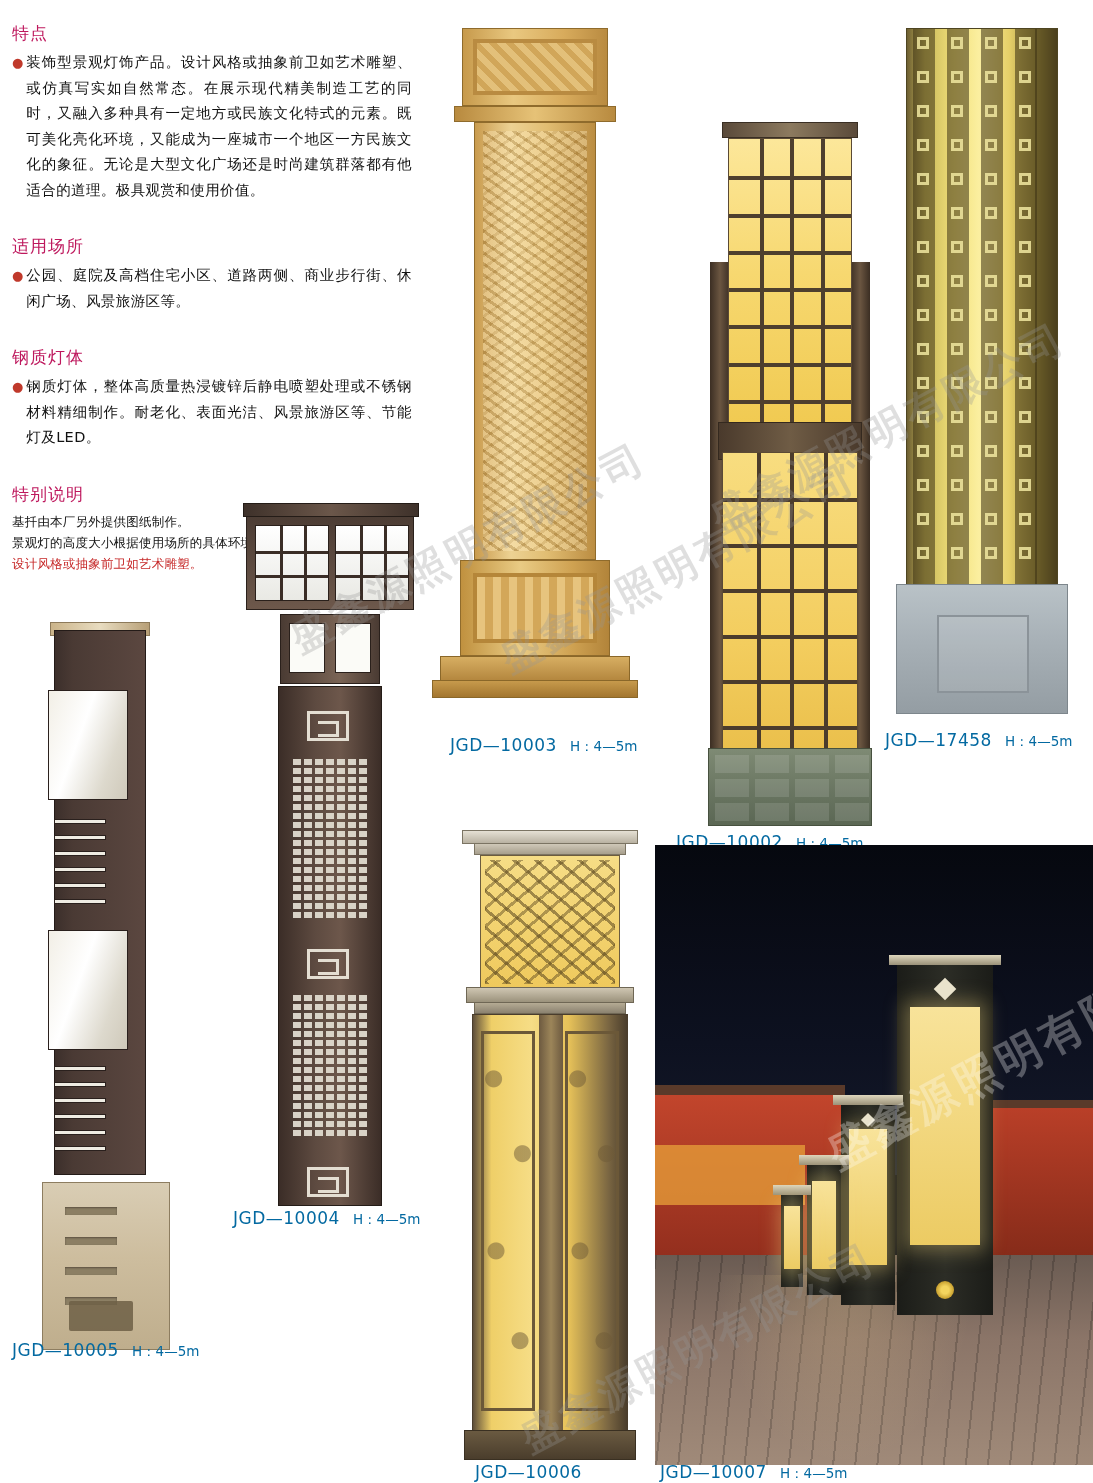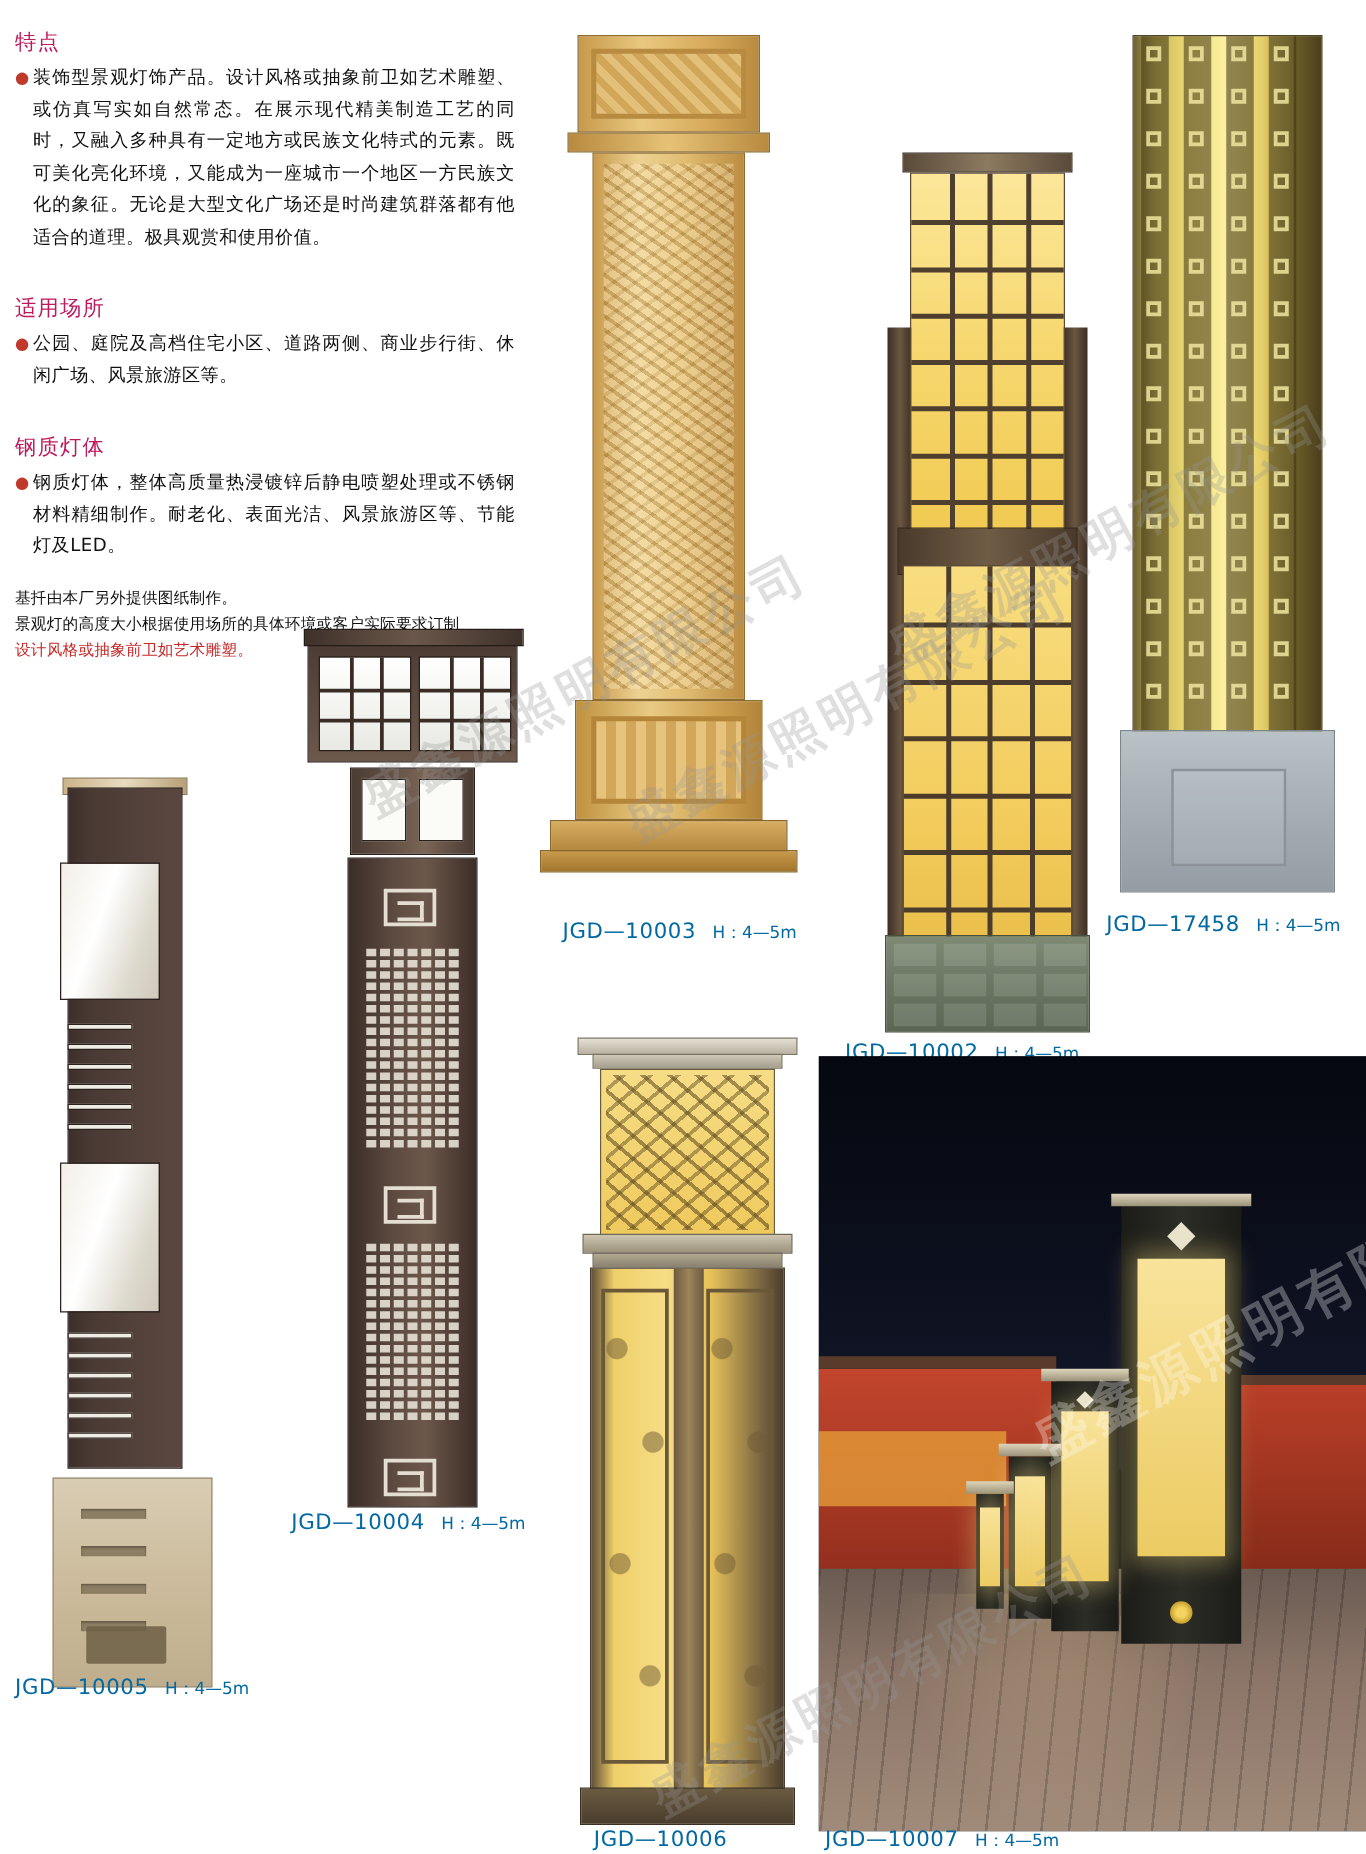--- a/index.html
+++ b/index.html
@@ -445,20 +445,21 @@
     <div class="sec-title">钢质灯体</div>
     <div class="bullet-row">
       <span class="bullet-dot">●</span>
       <div class="body-txt">钢质灯体，整体高质量热浸镀锌后静电喷塑处理或不锈钢材料精细制作。耐老化、表面光洁、风景旅游区等、节能灯及LED。</div>
     </div>
   </div>
 
   <div class="sec-gap"></div>
 
   <div>
+    <div class="sec-title">特别说明</div>
     <div class="small-txt">基扦由本厂另外提供图纸制作。</div>
     <div class="small-txt">景观灯的高度大小根据使用场所的具体环境或客户实际要求订制</div>
     <div class="red-txt">设计风格或抽象前卫如艺术雕塑。</div>
   </div>
 </div>
 
 <div class="fig" id="f3">
   <div class="cap">
       <div class="m"></div>
     </div>

